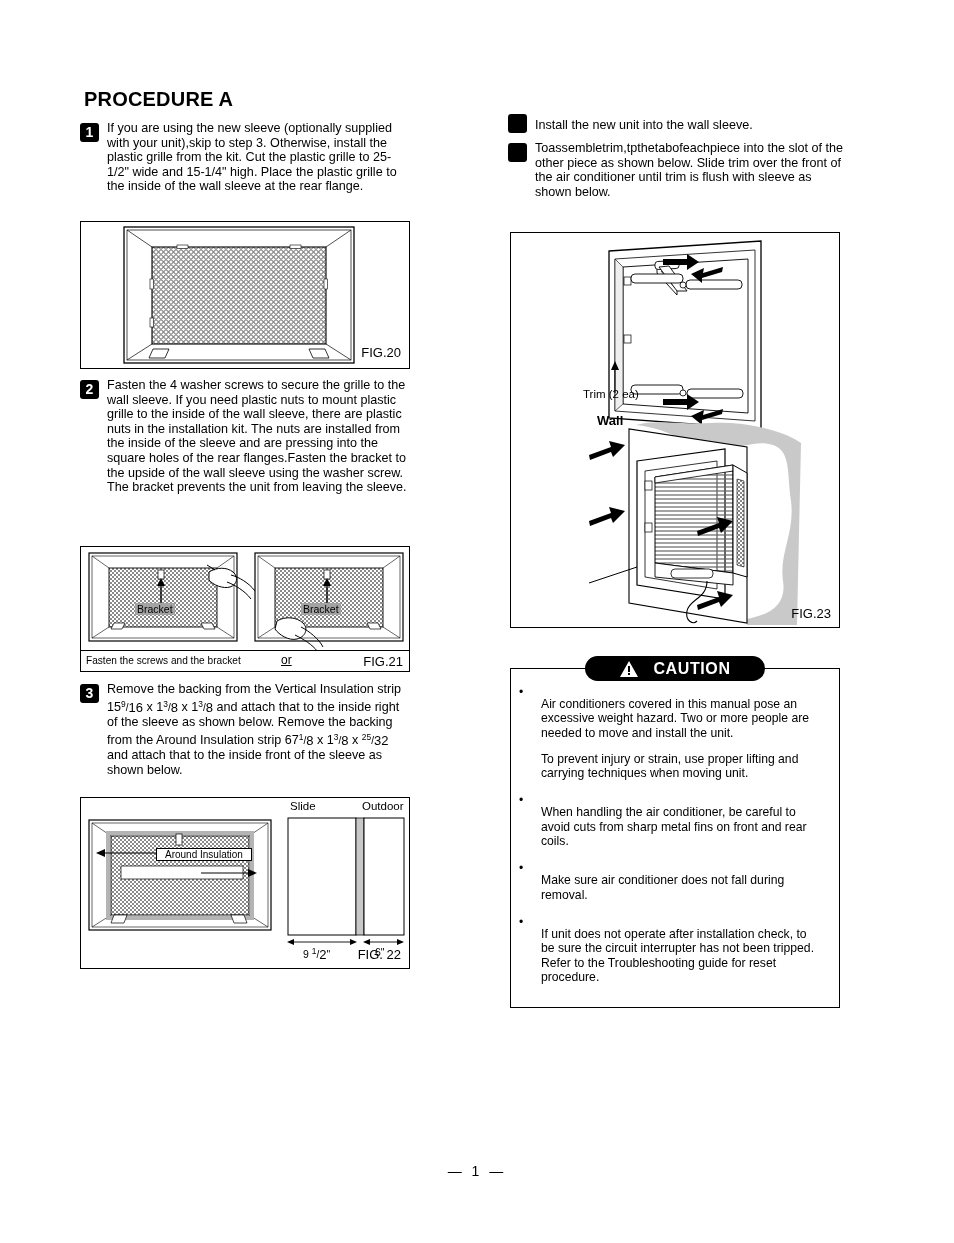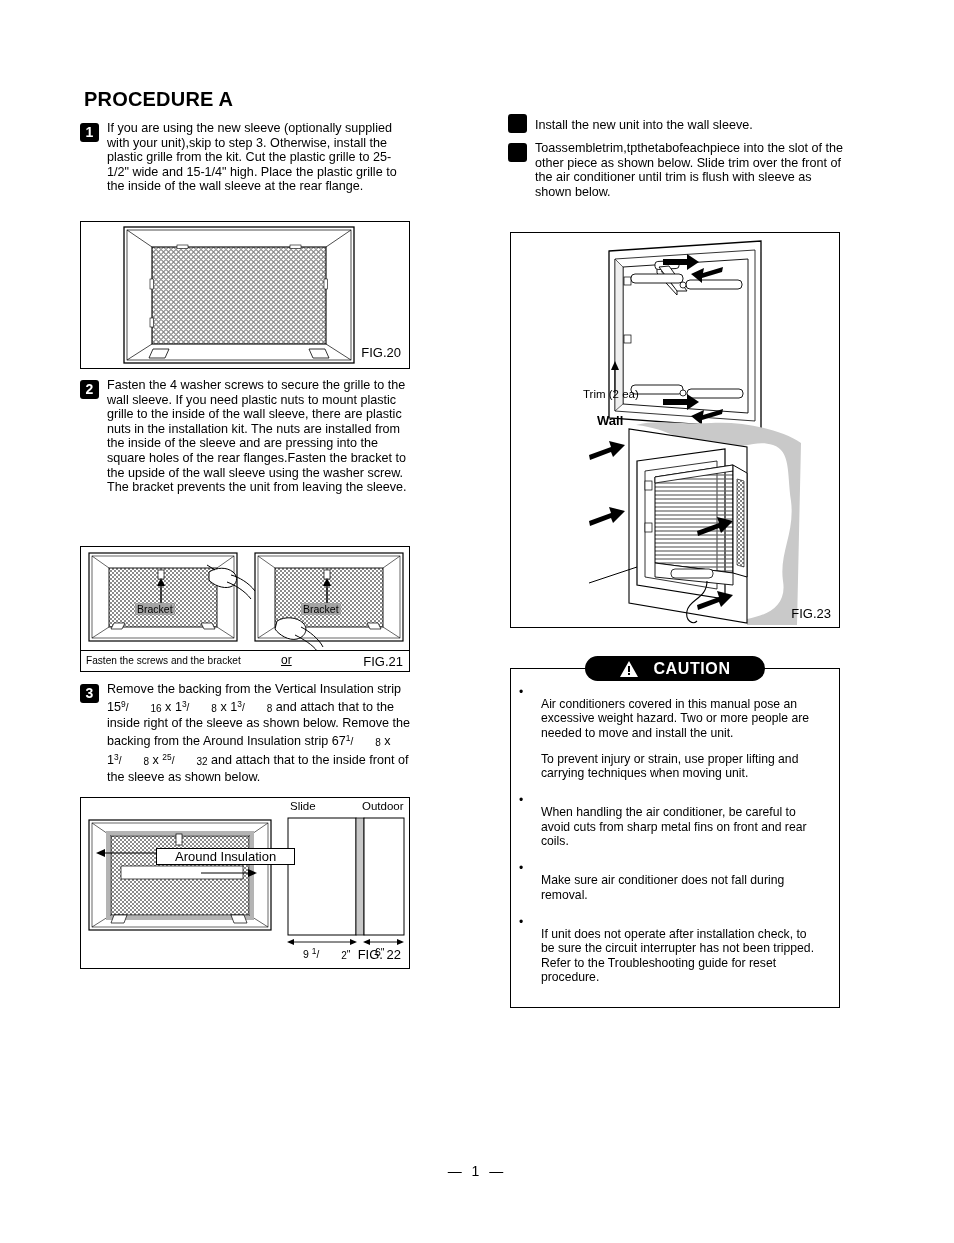--- a/index.html
+++ b/index.html
@@ -26,21 +26,21 @@
     width:19px;height:19px;background:#000;border-radius:3px;
     flex:0 0 19px;margin-right:8px;margin-top:2px;
     color:#fff;font-size:14px;font-weight:bold;line-height:19px;
     text-align:center;font-family:"Liberation Sans",sans-serif;
   }
   .badge.blank{color:transparent;}
   .step-text{font-size:12.6px;line-height:14.6px;flex:1;}
   .step-text p{margin:0;}
 
   sup.num{font-size:8.4px;vertical-align:4px;}
-  sub.den{font-size:10px;vertical-align:-1px;margin-left:22px;}
+  sub.den{font-size:13px;vertical-align:-1px;}
   .frac-slash{font-size:10px;}
 
   
   .figbox{
     border:1.4px solid #000;background:#fff;position:relative;
     box-sizing:border-box;
   }
   .figlabel{
     position:absolute;font-size:13px;font-family:"Liberation Sans",sans-serif;
   }
@@ -81,21 +81,21 @@
   .footer{
     position:absolute;left:0;right:0;top:1163px;text-align:center;
     font-size:14px;letter-spacing:3px;
   }
 
   
   .fig-text{position:absolute;font-size:11.5px;white-space:nowrap;}
   .fig-text.bold{font-weight:bold;font-size:13px;}
   .boxed-label{
     position:absolute;background:#fff;border:1px solid #000;
-    font-size:13px;padding:0 18px;white-space:nowrap;
+    font-size:10px;padding:0 8px;white-space:nowrap;
   }
   .plain-label{
     position:absolute;background:#a3a3a3;font-size:10.5px;
     padding:0 2px;white-space:nowrap;
   }
   .dim-text{position:absolute;font-size:10.5px;white-space:nowrap;}
 </style>
 </head>
 <body>
 

